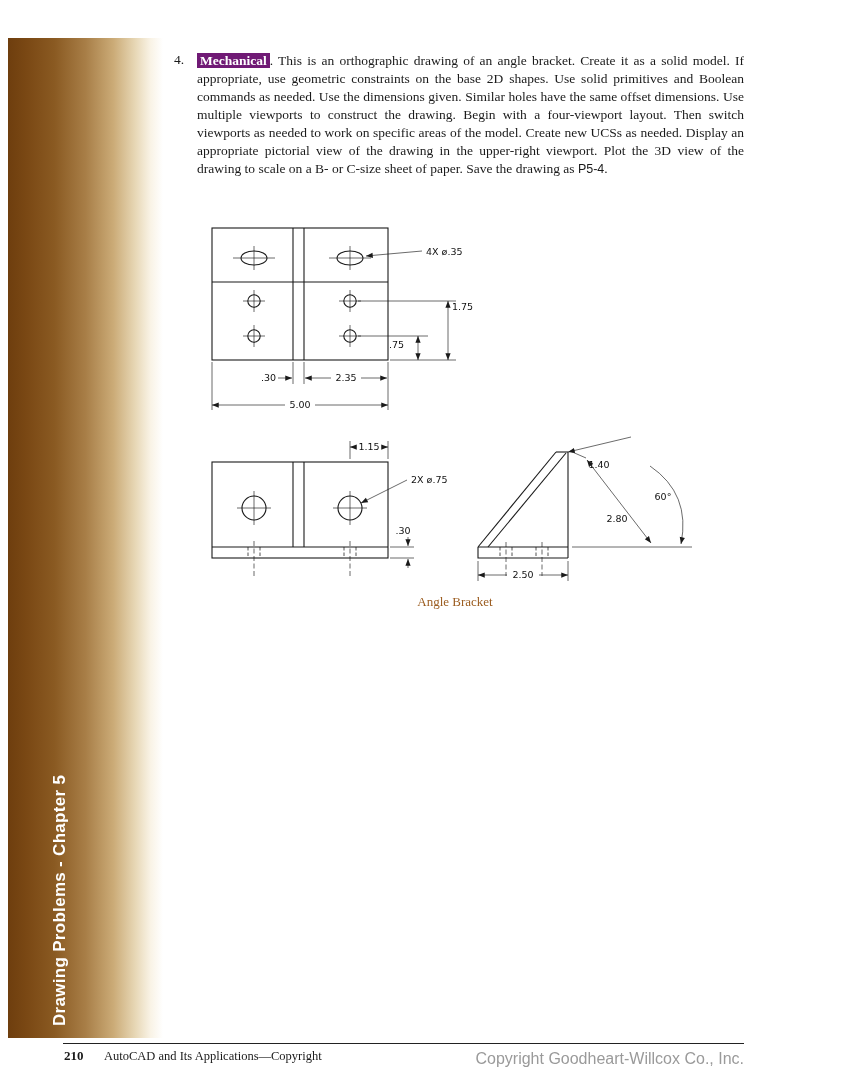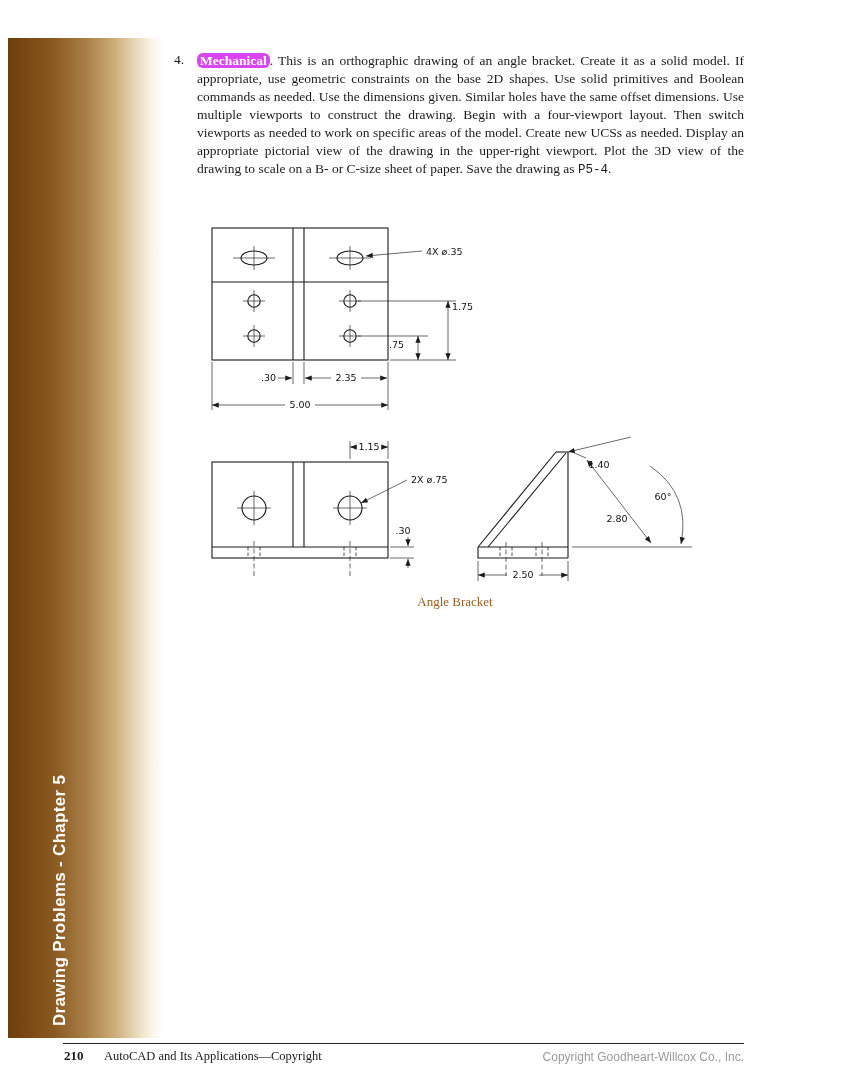--- a/index.html
+++ b/index.html
@@ -10,37 +10,37 @@
     background:linear-gradient(90deg,#6e3e0e 0%,#7a4814 12%,#8a5a22 30%,#a87e47 50%,
                #cbab77 68%,#e7d7b5 82%,#f9f3e6 92%,#ffffff 100%);}
   .sidebar-title{position:absolute;left:50px;top:1026px;width:310px;
     transform:rotate(-90deg);transform-origin:0 0;
     font-family:"Liberation Sans", sans-serif;font-weight:bold;font-size:17px;
     color:#ffffff;letter-spacing:.3px;white-space:nowrap;}
   
   .problem-number{position:absolute;left:174px;top:52px;font-size:13.5px;}
   .problem-text{position:absolute;left:197px;top:52px;width:547px;
     font-size:13.5px;line-height:18px;text-align:justify;}
-  .hl{background:#d946ef;color:#ffffff;font-weight:bold;padding:0 3px;border-radius:6px;}
-  .filename{font-family:Liberation Mono, monospace;font-size:12.5px;}
+  .hl{background:#701a75;color:#ffffff;font-weight:bold;padding:0 3px;}
+  .filename{font-family:Liberation Sans, sans-serif;font-size:12.5px;}
   
   .fig{position:absolute;left:0;top:0;}
   .fig text{font-family:"DejaVu Sans", sans-serif;font-size:9.5px;fill:#111;}
   .o{stroke:#1a1a1a;stroke-width:1.1;fill:none;}
   .t{stroke:#1a1a1a;stroke-width:0.65;fill:none;}
   .c{stroke:#1a1a1a;stroke-width:0.65;fill:none;stroke-dasharray:5 2.5;}
   .d{stroke:#1a1a1a;stroke-width:0.75;fill:none;stroke-dasharray:3.5 2;}
   .caption{position:absolute;left:370px;top:594px;width:170px;text-align:center;
     font-weight:normal;font-size:13px;color:#9b5c1f;}
   
   .footer-rule{position:absolute;left:63px;top:1043px;width:681px;border-top:1.6px solid #222;}
   .page-number{position:absolute;left:64px;top:1048px;font-weight:bold;font-size:13px;}
   .book-title{position:absolute;left:104px;top:1049px;font-size:12.5px;}
   .copyright{position:absolute;left:444px;top:1050px;width:300px;text-align:right;
-    font-family:"Liberation Sans", sans-serif;font-size:12px;color:#9a9a9a;}
+    font-family:"Liberation Sans", sans-serif;font-size:16px;color:#9a9a9a;}
 </style>
 </head>
 <body>
 
 <div class="page">
 
   <div class="sidebar"></div>
   <div class="sidebar-title">Drawing Problems - Chapter 5</div>
 
   <div class="problem-number">4.</div>

